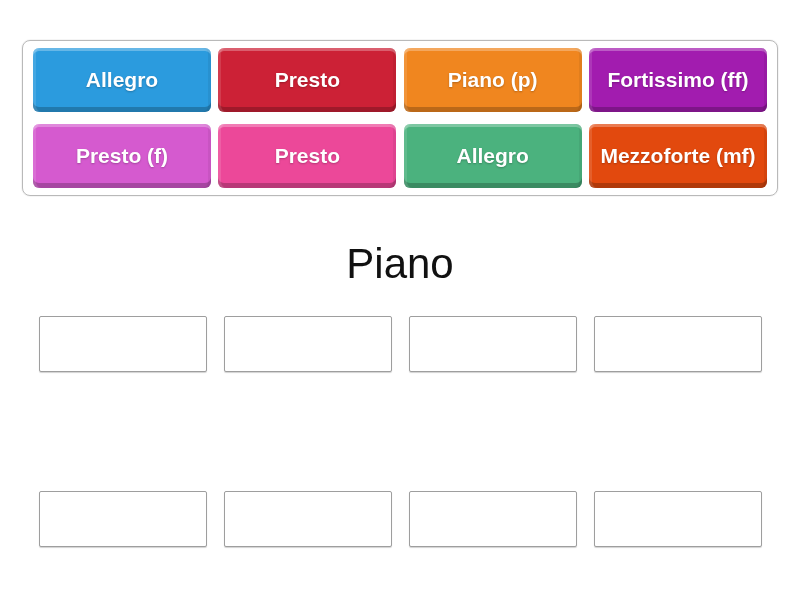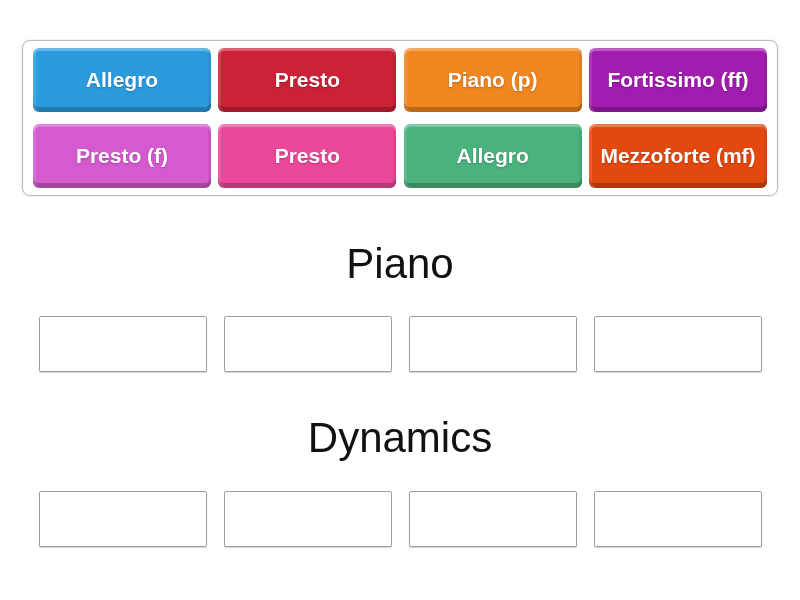--- a/index.html
+++ b/index.html
@@ -115,21 +115,20 @@
 
   <div class="group-title title-tempo">Piano</div>
 
   <div class="slot-row row-tempo">
     <div class="slot"></div>
     <div class="slot"></div>
     <div class="slot"></div>
     <div class="slot"></div>
   </div>
 
-  <div class="group-title title-dynamics">Dynamics</div>
 
   <div class="slot-row row-dynamics">
     <div class="slot"></div>
     <div class="slot"></div>
     <div class="slot"></div>
     <div class="slot"></div>
   </div>
 
 </div>
 

